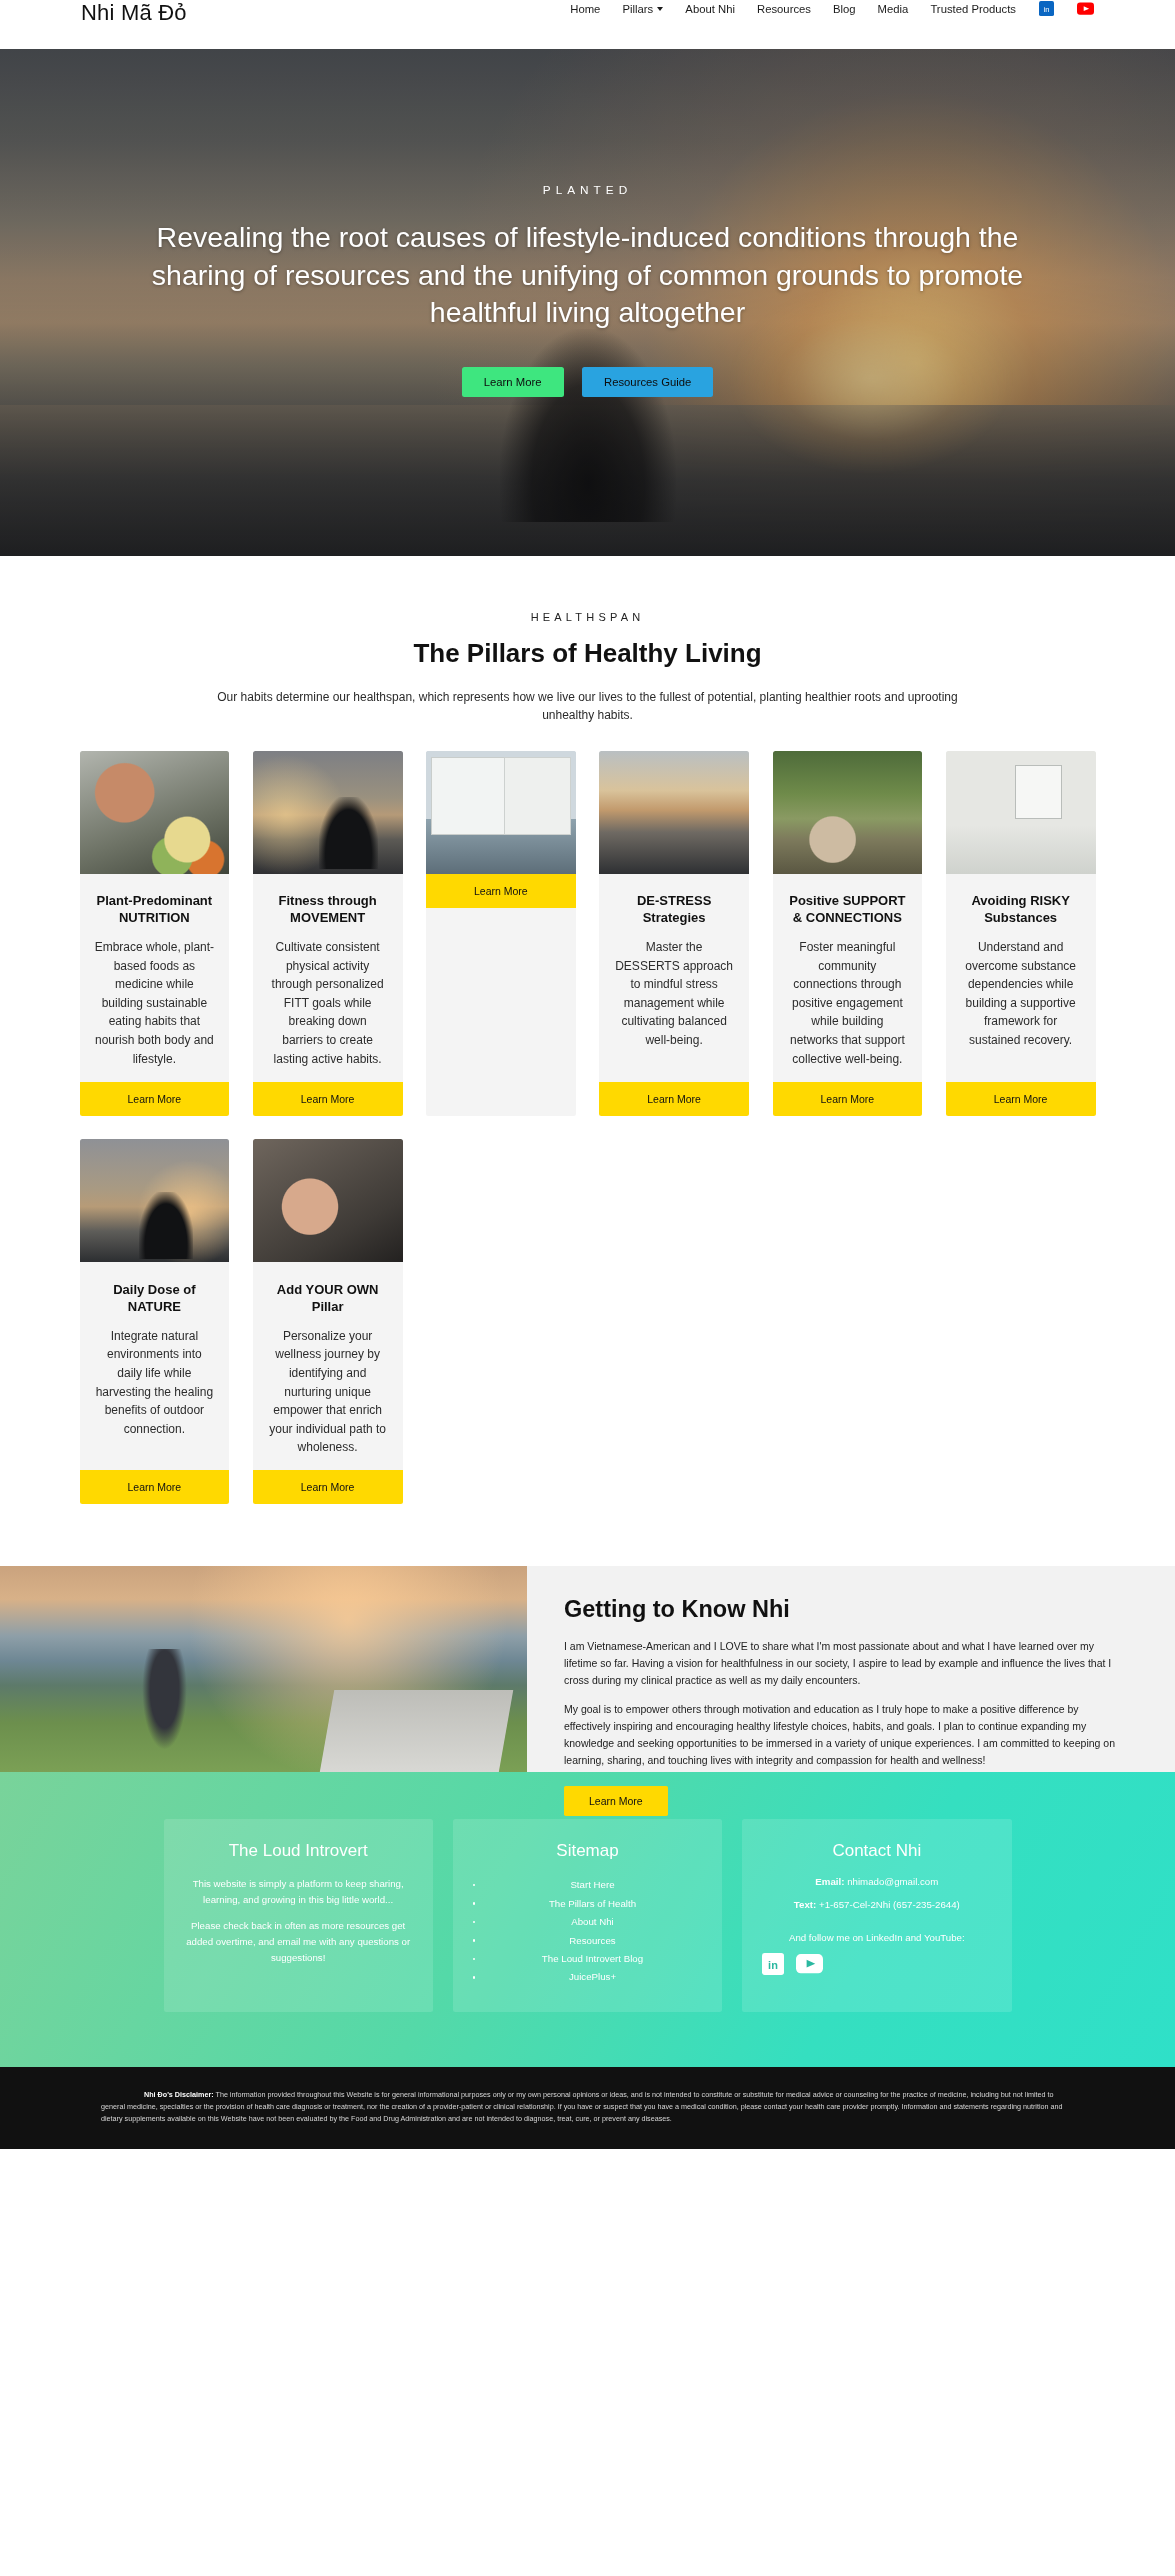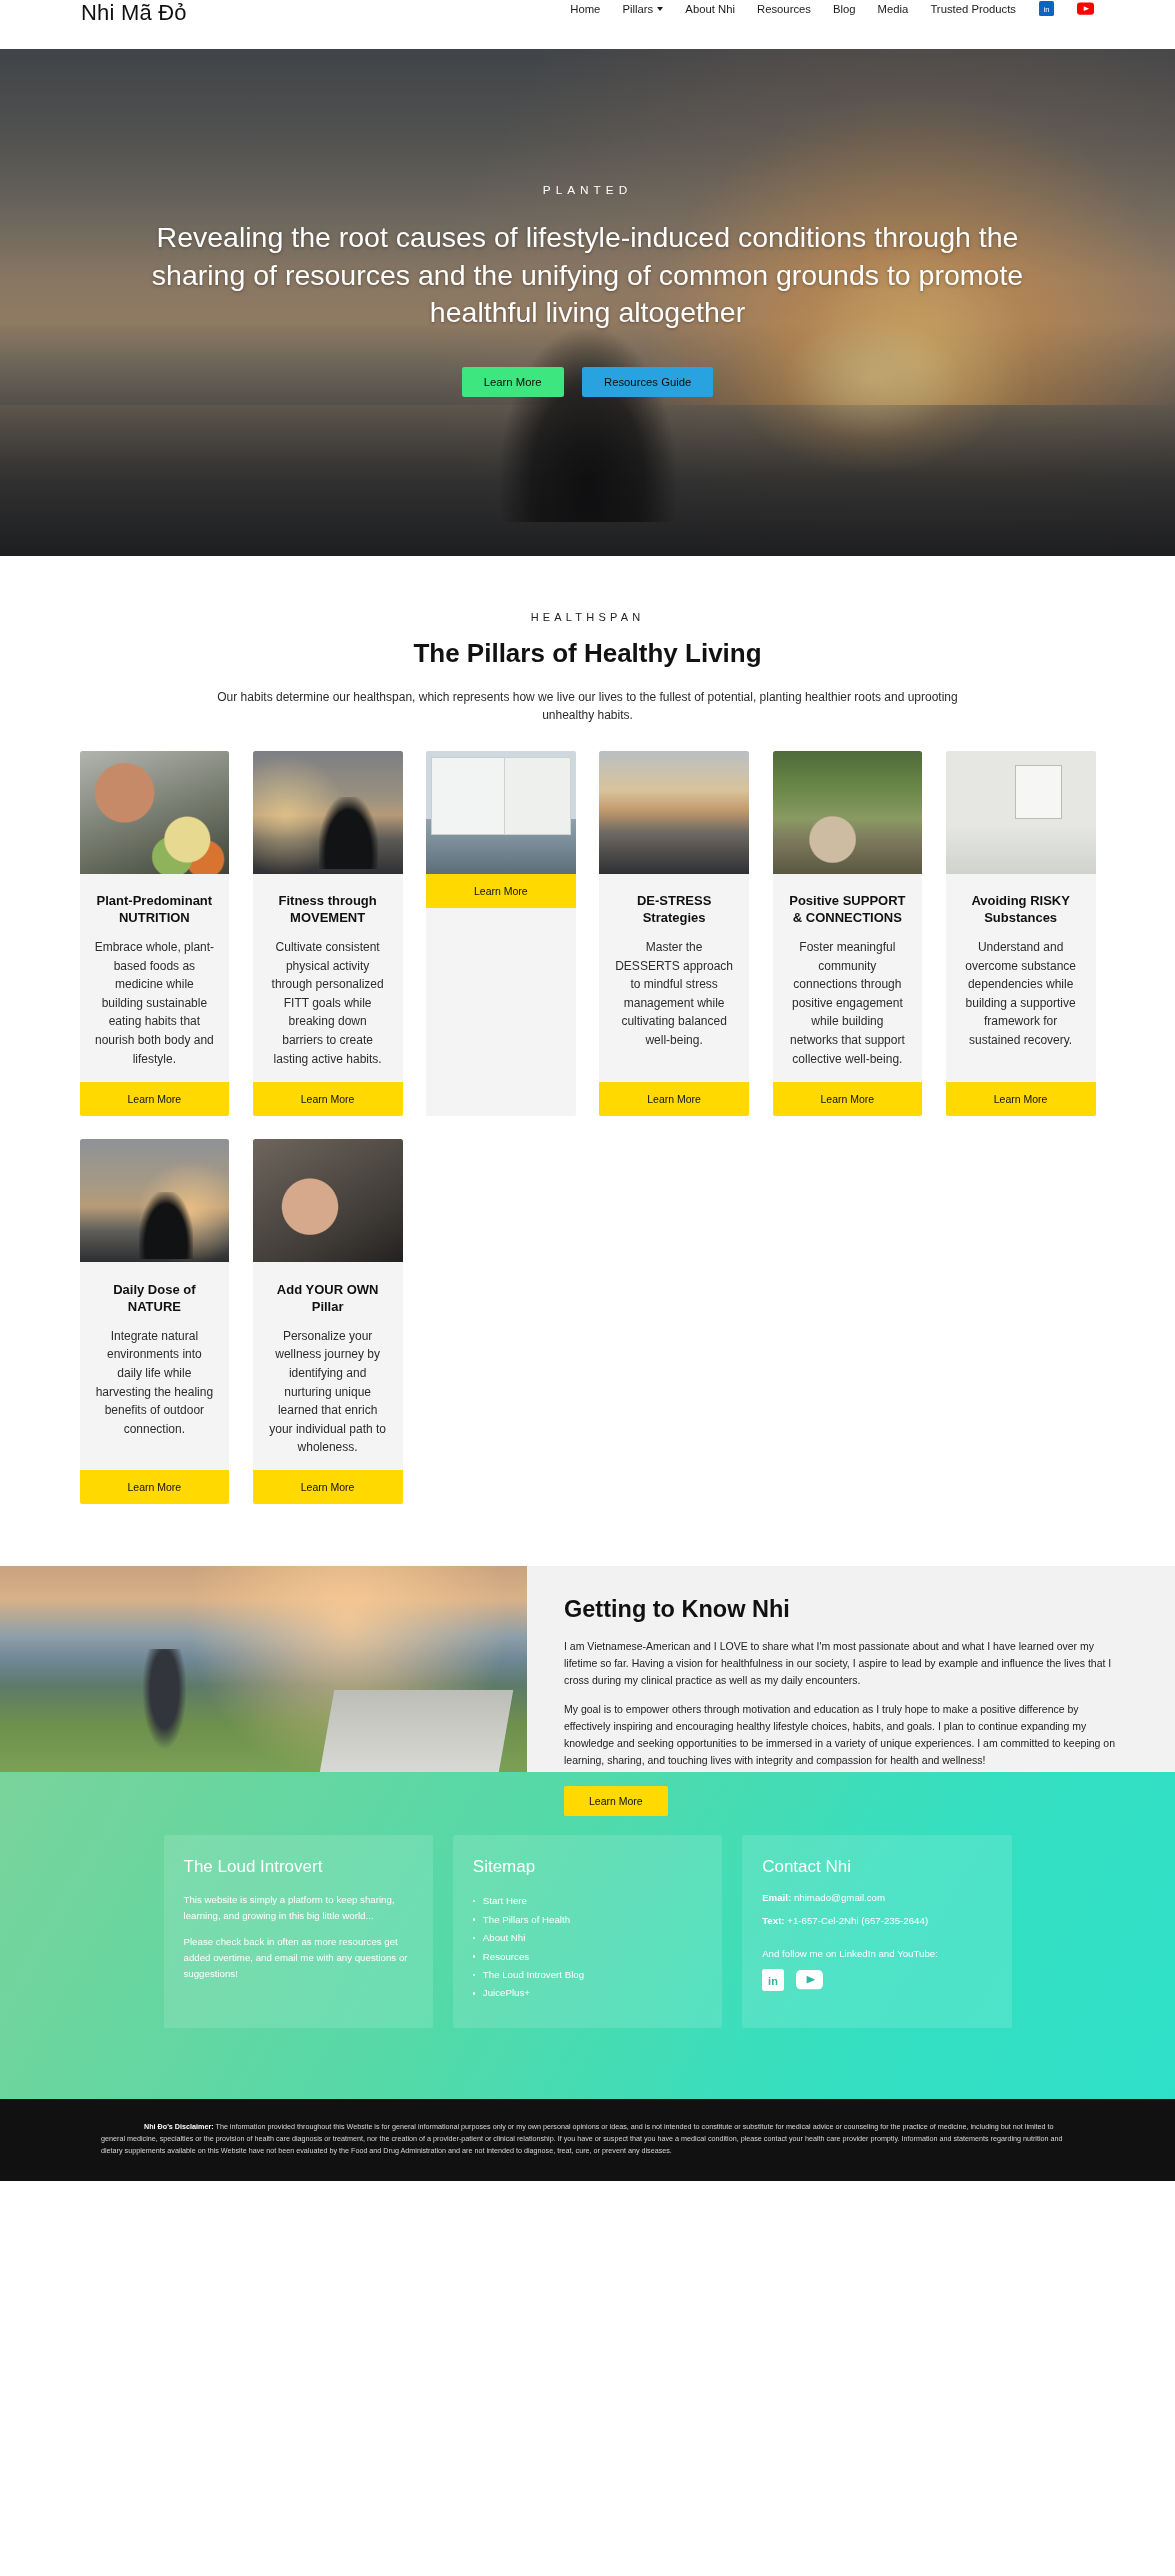--- a/index.html
+++ b/index.html
@@ -352,24 +352,25 @@
     margin-top: 5px;
   }
 
   
   .footer {
     background: linear-gradient(120deg, #79d39a 0%, #54d9a8 42%, #35dfc0 72%, #2fe0c8 100%);
     padding: 47px 0 55px;
   }
   .footer-grid {
     width: 848px;
-    margin: 16px auto;
+    margin: 0 auto;
     display: grid;
     grid-template-columns: repeat(3, 1fr);
     gap: 20px;
+    text-align: center;
   }
   .fcol {
     background: rgba(255,255,255,.13);
     border-radius: 2.5px;
     padding: 22px 20px 25px;
     color: #ffffff;
   }
   .fcol h3 {
     font-size: 17px;
     font-weight: 400;
@@ -559,21 +560,21 @@
       </div>
       <button class="card-btn">Learn More</button>
     </div>
 
     <div class="card">
       <div class="card-img">
           <div class="ph ph-own"></div>
         </div>
       <div class="card-body">
         <div class="card-title">Add YOUR OWN Pillar</div>
-        <div class="card-text">Personalize your wellness journey by identifying and nurturing unique learned that enrich your individual path to wholeness.</div>
+        <div class="card-text">Personalize your wellness journey by identifying and nurturing unique empower that enrich your individual path to wholeness.</div>
       </div>
       <button class="card-btn">Learn More</button>
     </div>
 
   </div>
 </div>
 
 <div class="about">
   <div class="about-photo">
     <div class="walk"></div>

